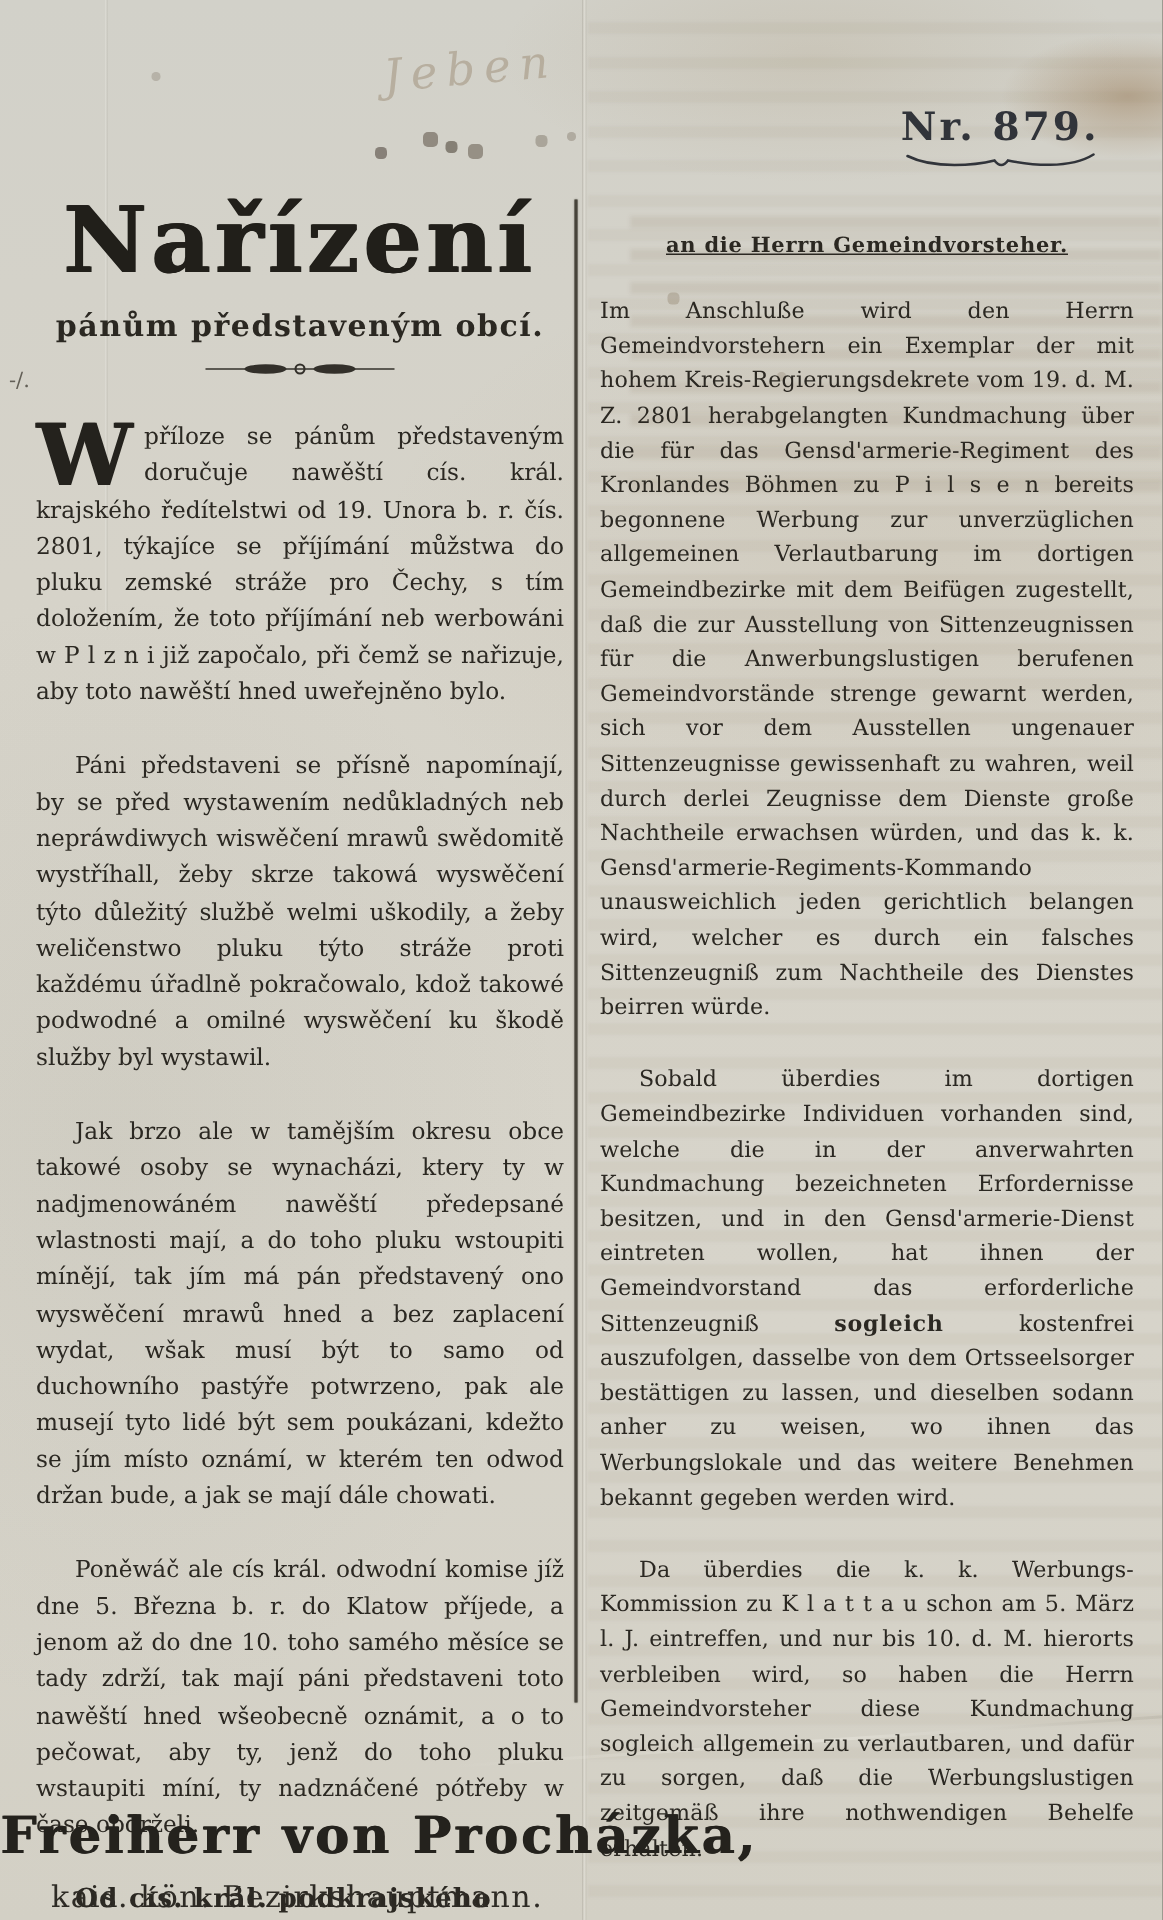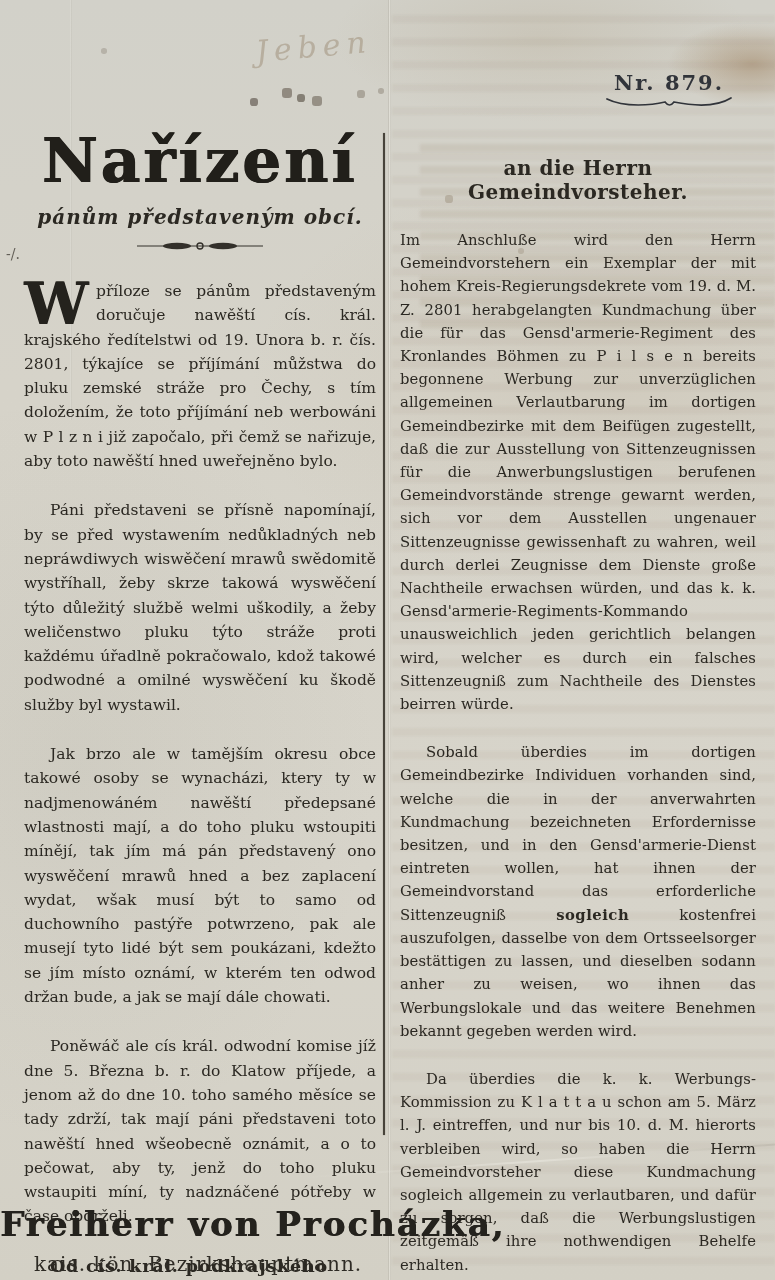--- a/index.html
+++ b/index.html
@@ -58,36 +58,36 @@
     font-style:italic;font-size:30px;letter-spacing:6px;
     color:rgba(128,104,74,0.33);
     transform:rotate(-5deg);
     white-space:nowrap;
   }
   .margin-mark{
     position:absolute;left:6px;top:246px;font-size:14px;color:rgba(60,56,48,0.75);
   }
   .doc-number{
     position:absolute;right:42px;top:70px;text-align:center;
-    font-size:21px;letter-spacing:2px;color:#31343a;font-weight:bold;
+    font-size:26px;letter-spacing:2px;color:#31343a;font-weight:bold;
   }
   .doc-number svg{display:block;margin:1px auto 0;}
   .col{position:absolute;text-align:justify;}
   .col-left{left:24px;top:130px;width:352px;}
   .col-right{left:400px;top:138px;width:356px;}
   .divider{position:absolute;left:383px;top:133px;width:1.5px;height:1002px;
     background:#47433a;box-shadow:0 0 1px rgba(71,67,58,0.8);}
   h1{margin:0;text-align:center;font-weight:bold;color:#211f1a;}
   .title-cz{font-size:61px;letter-spacing:3px;line-height:1.0;
     text-shadow:0.6px 0 0 #211f1a, -0.6px 0 0 #211f1a;}
-  .subtitle-cz{margin:14px 0 0;text-align:center;font-size:20px;font-weight:bold;font-style:italic;letter-spacing:1px;}
+  .subtitle-cz{margin:14px 0 0;text-align:center;font-size:20px;font-weight:bold;letter-spacing:1px;}
   .ornament{display:block;margin:10px auto 4px;}
   .title-de{font-size:43px;letter-spacing:1px;line-height:1.0;
     text-shadow:0.7px 0 0 #211f1a, -0.7px 0 0 #211f1a;}
-  .subtitle-de{margin:18px 0 0;text-align:center;font-size:20px;font-weight:bold;letter-spacing:0.5px;}
+  .subtitle-de{margin:18px 0 0;text-align:center;font-size:14px;font-weight:bold;letter-spacing:0.5px;text-decoration:underline;}
   .body-cz{font-size:15.5px;line-height:24.3px;}
   .body-de{font-size:14.8px;line-height:23.2px;letter-spacing:0.1px;}
   .body-cz p,.body-de p{margin:0 0 25px;text-indent:26px;}
   .body-cz{margin-top:26px;}
   .body-de{margin-top:24px;}
   p.first{text-indent:0;}
   .dropcap{float:left;font-size:57px;line-height:42px;font-weight:bold;
     padding:4px 8px 0 0;color:#24221d;
     text-shadow:0.8px 0 0 #24221d;}
   .closing{margin-top:14px;text-indent:26px;text-align:left;}

